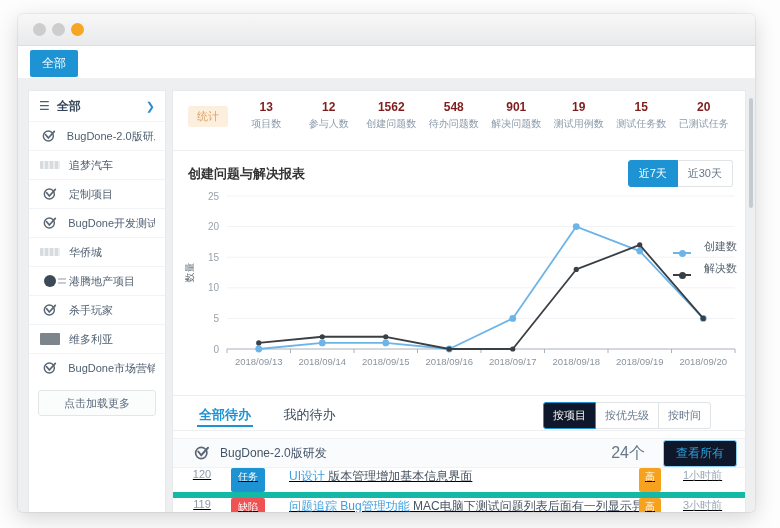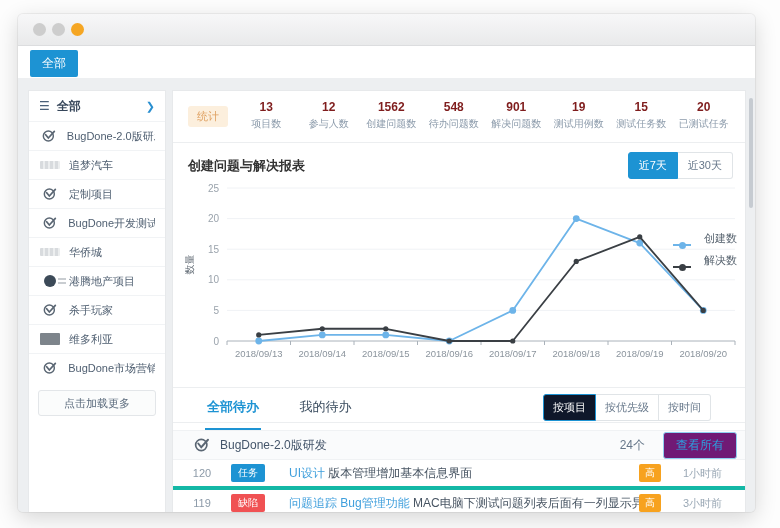--- a/index.html
+++ b/index.html
@@ -50,21 +50,21 @@
   .load-more {
     margin:8px 9px; height:26px; width:calc(100% - 18px); background:#fbfcfc;
     border:1px solid #e3e6e9; border-radius:3px; font-size:11px; color:#5a6a7c; cursor:pointer;
   }
   
   .main {
     position:absolute; left:154px; top:12px; width:574px; bottom:0;
     background:#fff; border:1px solid #e7e9eb; border-bottom:none; overflow:hidden;
   }
   
-  .stats { height:52px; border-bottom:1px solid #eceef0; position:relative; }
+  .stats { height:60px; border-bottom:1px solid #eceef0; position:relative; }
   .stat-badge {
     position:absolute; left:15px; top:15px; background:#fcefdd; color:#dfa162;
     font-size:11px; padding:3px 9px; border-radius:3px;
   }
   .stat-list { position:absolute; left:62px; right:10px; top:0; bottom:0; display:flex; }
   .stat { flex:1; text-align:center; padding-top:9px; }
   .stat .v { font-size:12px; font-weight:bold; color:#7f1d1d; }
   .stat .l { font-size:10px; color:#8c9bab; margin-top:3px; }
   
   .chart-sec { height:245px; border-bottom:1px solid #eceef0; position:relative; }
@@ -78,40 +78,40 @@
   .range-btn:last-child { border-radius:0 3px 3px 0; border-left:none; }
   .range-btn.active { background:#1d93d3; border-color:#1d93d3; color:#fff;padding-left:10px; }
   .chart-wrap { position:absolute; left:8px; top:40px; }
   .legend { position:absolute; right:8px; top:88px; }
   .legend-item { display:flex; align-items:flex-end; margin-bottom:7px; cursor:pointer;gap:8px; }
   .legend-marker { width:18px; height:2px; position:relative; margin-right:5px; }
   .legend-marker i { position:absolute; left:6px; top:-2.5px; width:7px; height:7px; border-radius:50%; }
   .legend-label { font-size:11px; color:#56626e; }
   
   .todo-tabs { height:35px; position:relative; border-bottom:1px solid #eceef0; }
-  .tab { position:relative; display:inline-block; margin-left:32px; font-size:13px; color:#394b5e; padding:10px 2px 12px; cursor:pointer; }
+  .tab { position:relative; display:inline-block; margin-left:24px; font-size:13px; color:#394b5e; padding:10px 2px 1px; cursor:pointer; }
   .tab.active { color:#1d93d3; font-weight:bold; border-bottom:2px solid #1d93d3; }
   .sort-group { position:absolute; right:34px; top:6px; display:flex; }
   .sort-btn { font-size:11px; padding:5px 9px; background:#fff; border:1px solid #e0e4e7; color:#66778a; cursor:pointer; }
   .sort-btn:first-child { border-radius:3px 0 0 3px; }
   .sort-btn:last-child { border-radius:0 3px 3px 0; }
   .sort-btn + .sort-btn { border-left:none; }
   .sort-btn.active { background:#0f172a; border-color:#1d93d3; color:#fff; }
   .group-row {
     height:30px; margin-top:7px; background:#fafbfc; border-top:1px solid #f0f2f4;
     border-bottom:1px solid #f0f2f4; display:flex; align-items:center; padding:0 8px 0 20px;
   }
   .group-row .g-icon { margin-right:9px; display:flex; }
   .group-row .g-name { font-size:12px; color:#44556a; flex:1; }
-  .group-row .g-count { font-size:12px; color:#66778a; margin-right:18px; }
+  .group-row .g-count { font-size:16px; color:#66778a; margin-right:18px; }
   .view-all {
-    background:#701a75; border:1px solid #8fd0f1; color:#2ba2e0; font-size:12px;
+    background:#0f172a; border:1px solid #8fd0f1; color:#2ba2e0; font-size:12px;
     padding:4px 12px; border-radius:3px; cursor:pointer;
   }
-  .task-row { height:30px; display:flex; align-items:center; border-bottom:4px solid #14b8a6; }
+  .task-row { height:30px; display:flex; border-bottom:6px solid #14b8a6;text-decoration:underline; }
   .t-id { width:58px; text-align:center; font-size:11px; color:#8c9aa8; }
   .t-type { width:34px; text-align:center; font-size:10px; color:#fff; border-radius:2px; padding:2px 0; margin-right:24px; cursor:pointer; }
   .t-type.blue { background:#1d93d3; }
   .t-type.red { background:#f05153; }
   .t-title { flex:1; font-size:12px; color:#475462; white-space:nowrap; overflow:hidden; cursor:pointer; }
   .t-title .tag { color:#3f9fdc; }
   .t-pri { width:22px; text-align:center; font-size:10px; color:#fff; background:#f7a21f; border-radius:2px; padding:2px 0; margin-right:22px; }
   .t-time { width:62px; font-size:11px; color:#9aa8b5; }
   
   .scroll-thumb { position:absolute; right:2px; top:84px; width:4px; height:110px; background:#c6cbd1; border-radius:2px; }

